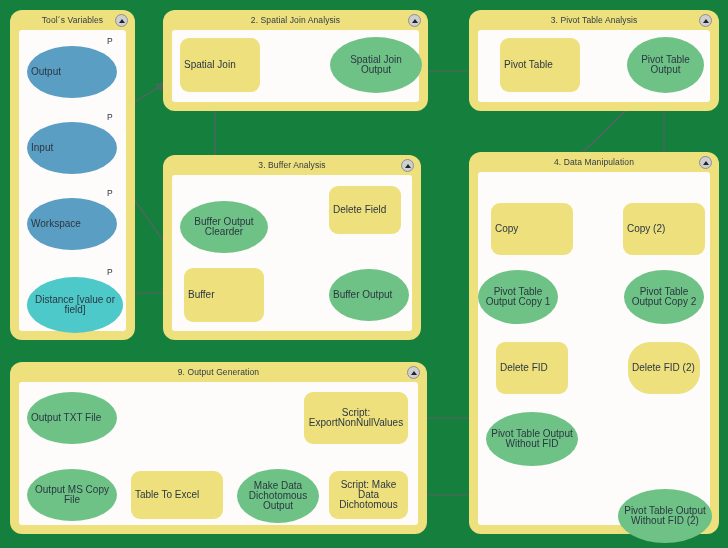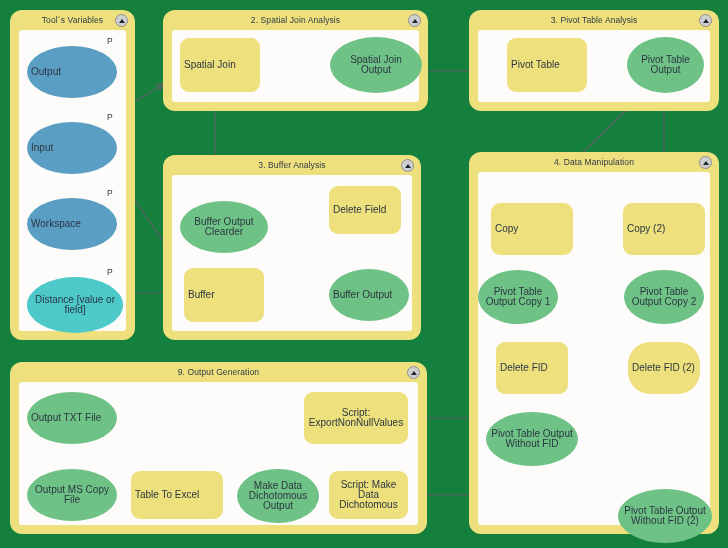--- a/index.html
+++ b/index.html
@@ -227,21 +227,21 @@
   </div>
 
   <div class="group" style="left:469px; top:10px; width:250px; height:101px;">
     <div class="group-header">
       <span>3. Pivot Table Analysis</span>
       <span class="group-toggle">
           <span class="chev"></span>
         </span>
     </div>
     <div class="group-body">
-      <div class="node tool" style="left:29px; top:8px; width:80px; height:54px;">
+      <div class="node tool" style="left:22px; top:8px; width:80px; height:54px;">
         <span>Pivot Table</span>
       </div>
       <div class="node ellipse-green" style="left:149px; top:7px; width:77px; height:56px;">
         <span>Pivot Table Output</span>
       </div>
     </div>
   </div>
 
   <div class="group" style="left:163px; top:155px; width:258px; height:185px;">
     <div class="group-header">

